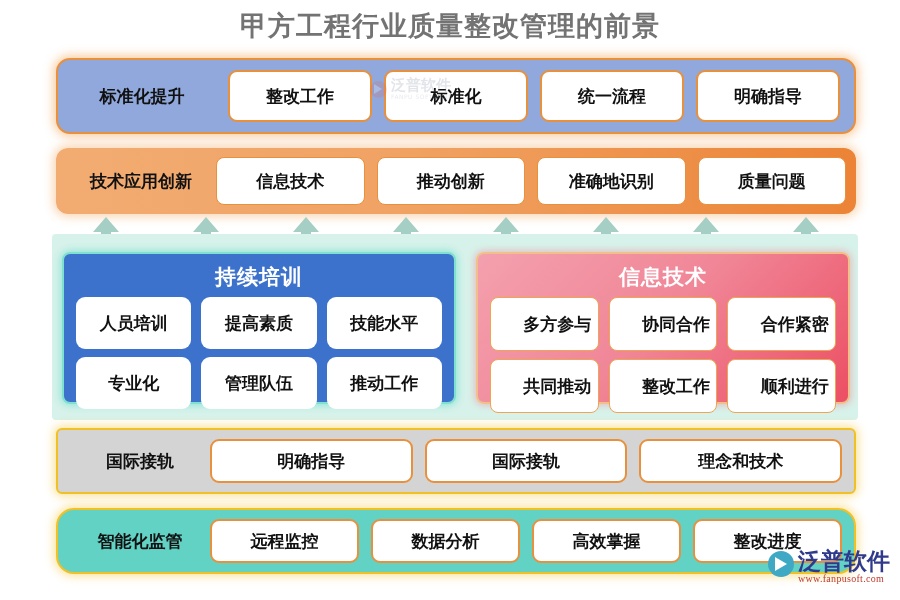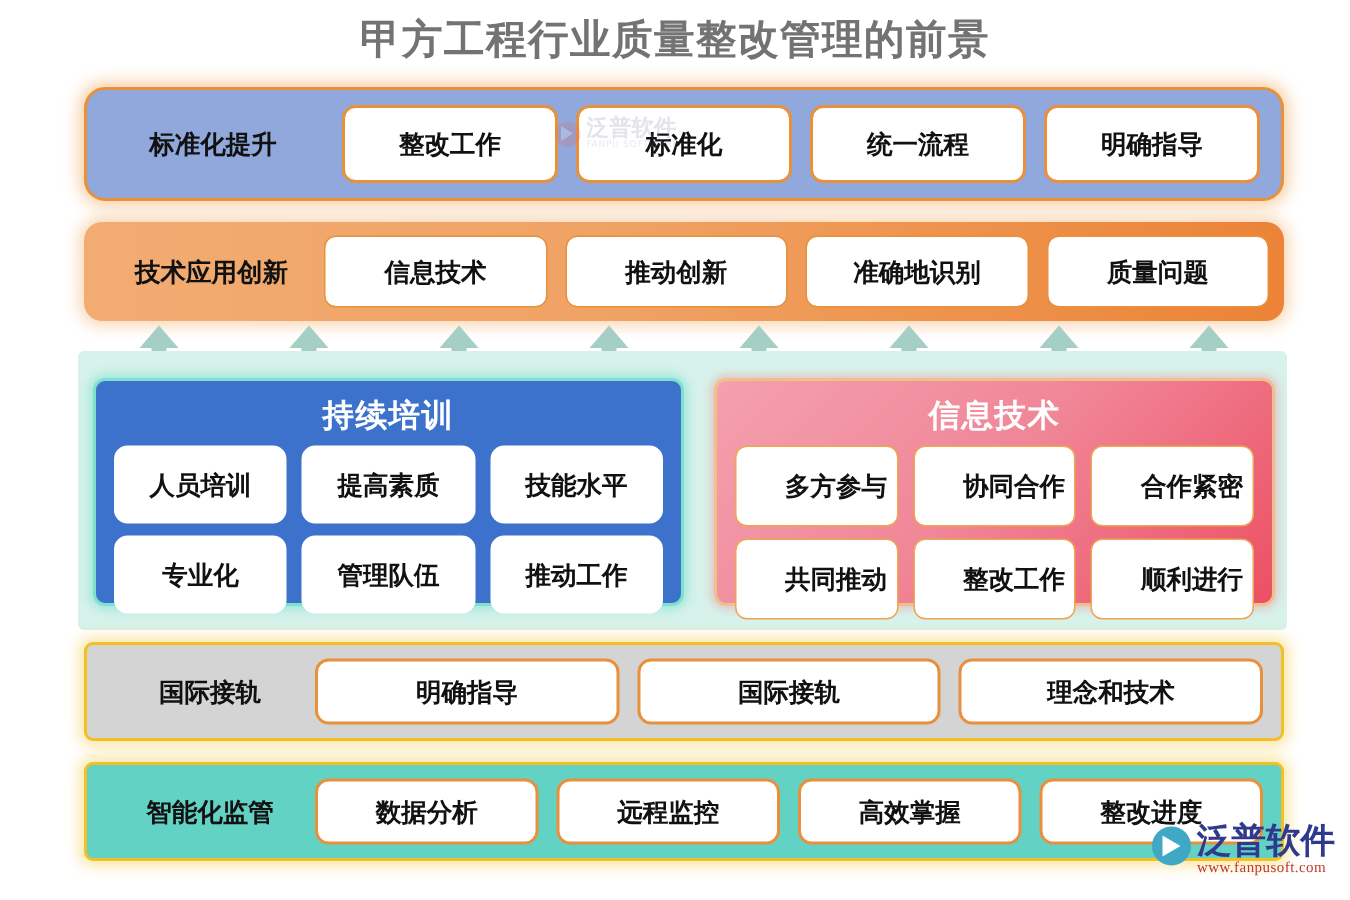--- a/index.html
+++ b/index.html
@@ -194,21 +194,21 @@
   #row-international .chip {
     height: 44px;
     border: 2px solid #E8903C;
   }
 
   
   #row-supervision {
     left: 56px; top: 508px; width: 800px; height: 66px;
     background: #62D2C4;
     border: 2px solid #F0C024;
-    border-radius: 6px;
+    border-radius: 18px;
     box-shadow: 0 0 9px 3px rgba(247,200,60,0.45);
     padding: 0 12px;
   }
   #row-supervision .band-label { width: 140px; }
   #row-supervision .chip {
     height: 44px;
     border: 2px solid #E8903C;
   }
 
   .chip-row {
@@ -392,22 +392,22 @@
     <div class="chip-row">
       <div class="chip">明确指导</div>
       <div class="chip">国际接轨</div>
       <div class="chip">理念和技术</div>
     </div>
   </div>
 
   <div class="band" id="row-supervision">
     <div class="band-label">智能化监管</div>
     <div class="chip-row">
+      <div class="chip">远程监控</div>
       <div class="chip">数据分析</div>
-      <div class="chip">远程监控</div>
       <div class="chip">高效掌握</div>
       <div class="chip">整改进度</div>
     </div>
   </div>
 
   <div class="wm-corner">
     <div class="wm-mark"></div>
     <div class="wm-stack">
       <div class="wm-text">泛普软件</div>
       <div class="wm-sub">www.fanpusoft.com</div>

